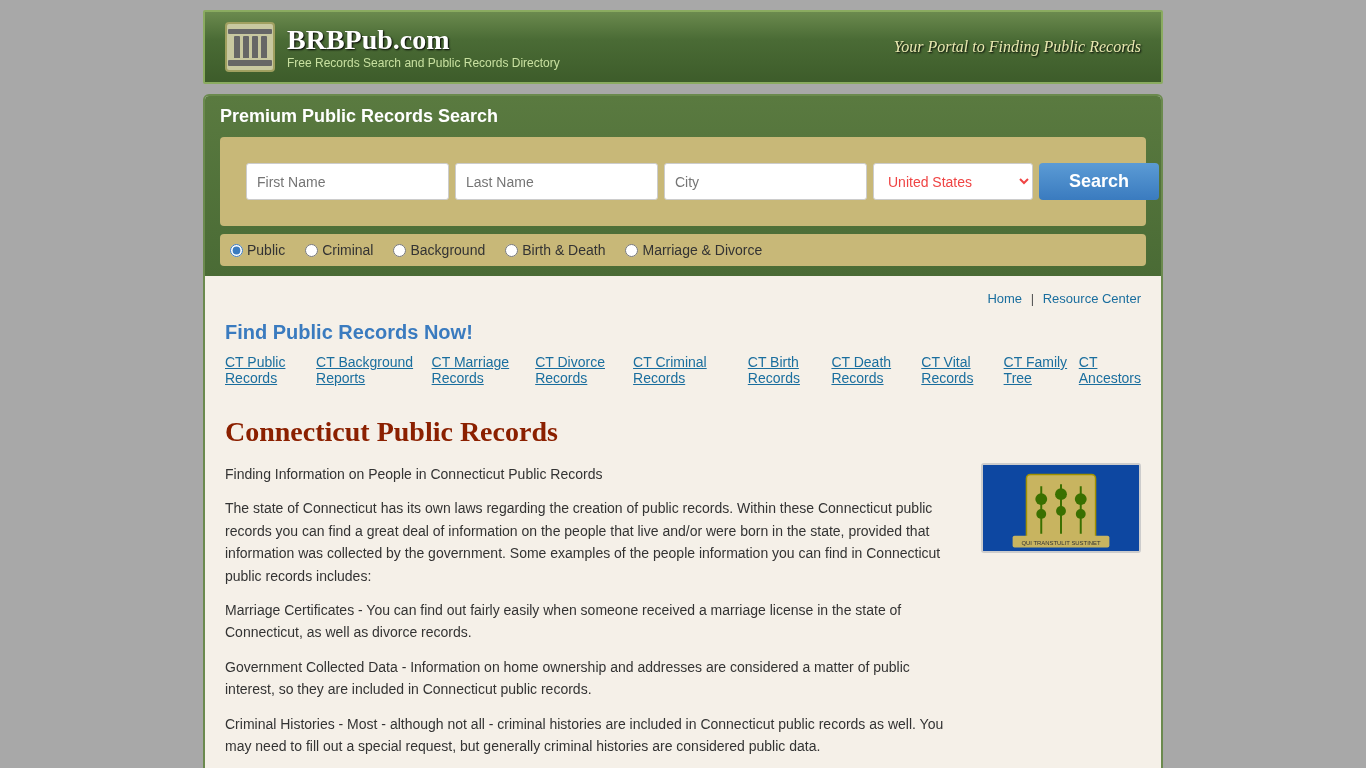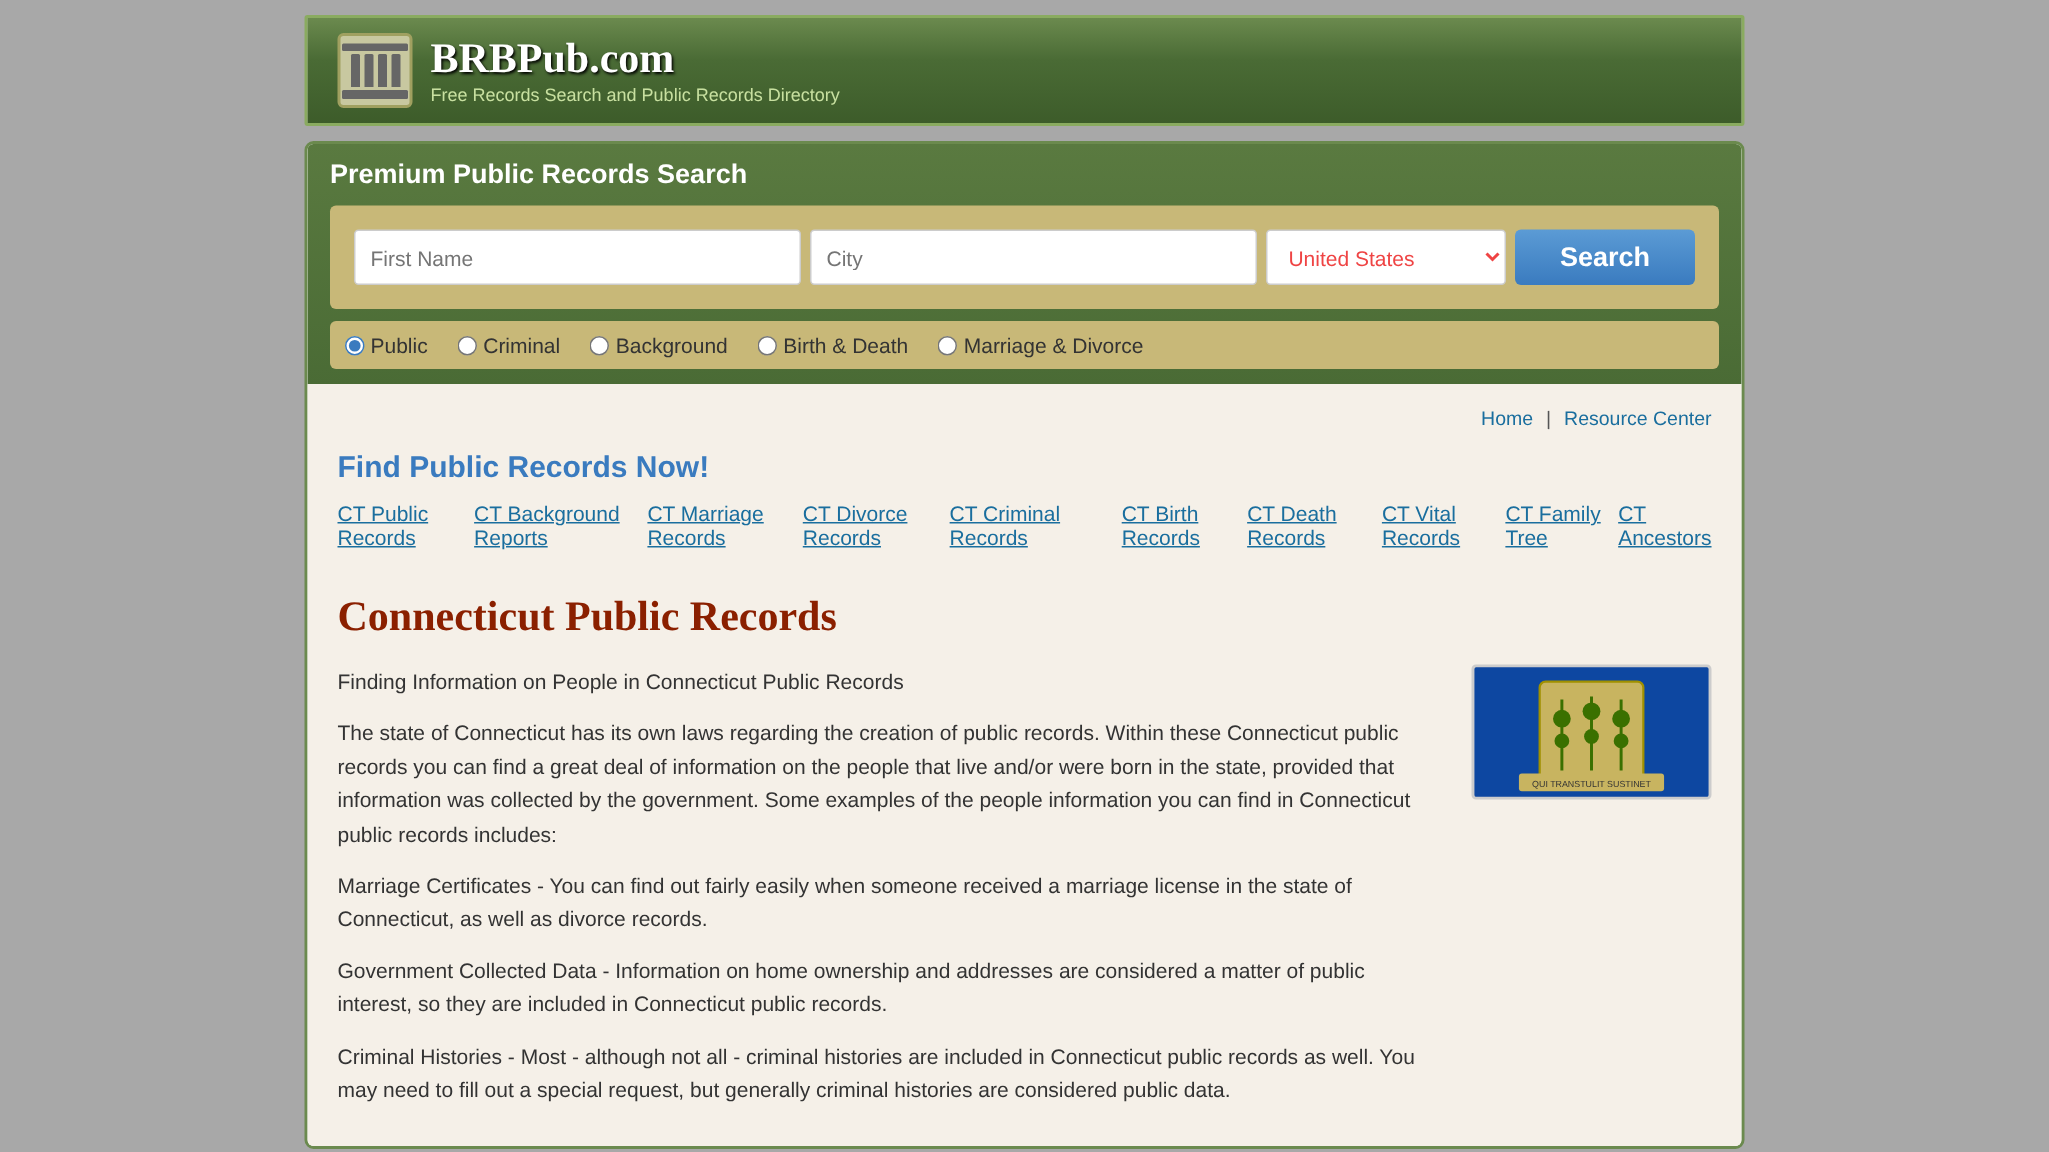--- a/index.html
+++ b/index.html
@@ -103,21 +103,21 @@
       color: #ffffff;
       font-size: 18px;
       font-weight: bold;
       margin-bottom: 10px;
     }
     .search-fields {
       display: flex;
       gap: 6px;
       margin-bottom: 10px;
       background: #c8b878;
-      padding: 16px;
+      padding: 26px;
       border-radius: 4px;
     }
     .search-fields input[type="text"] {
       flex: 1;
       padding: 8px 10px;
       font-size: 14px;
       border: 1px solid #ccc;
       border-radius: 3px;
       background: #fff;
       color: #666;
@@ -254,28 +254,30 @@
         <div class="logo-icon-pillar" style="height:22px;"></div>
         <div class="logo-icon-pillar" style="height:22px;"></div>
       </div>
       <div class="logo-icon-base"></div>
     </div>
     <div class="header-text">
       <h1>BRBPub.com</h1>
       <p>Free Records Search and Public Records Directory</p>
     </div>
   </div>
+  <div class="header-tagline">Your Portal to Finding Public Records</div>
 </div>
 
 <div class="main-container">
 
   <div class="search-section">
     <div class="search-section-title">Premium Public Records Search</div>
     <div class="search-fields">
       <input type="text" placeholder="First Name" style="">
+      <input type="text" placeholder="Last Name" style="">
       <input type="text" placeholder="City" style="">
       <select>
         <option>United States</option>
       </select>
       <button class="search-button">Search</button>
     </div>
     <div class="radio-options">
       <label>
         <input type="radio" name="search-type" checked="" style=""> Public
       </label>

